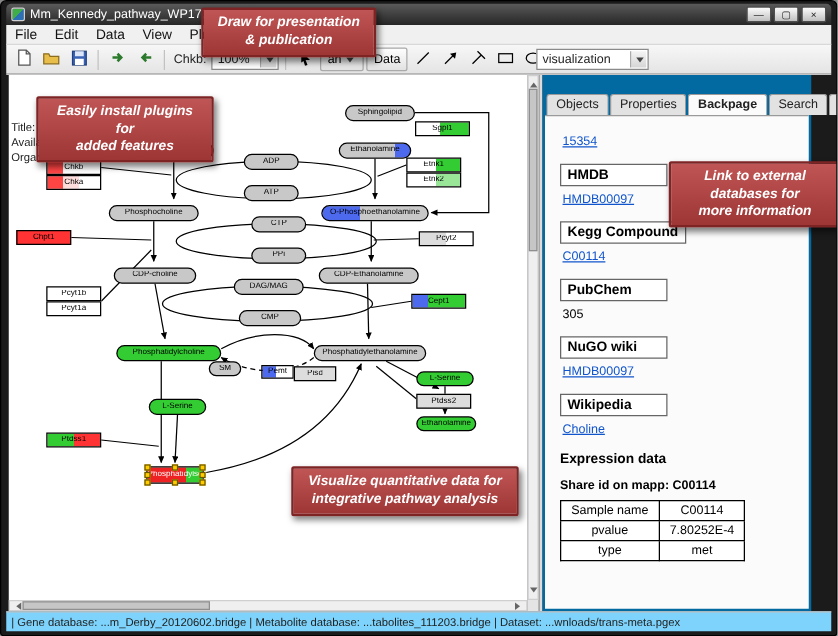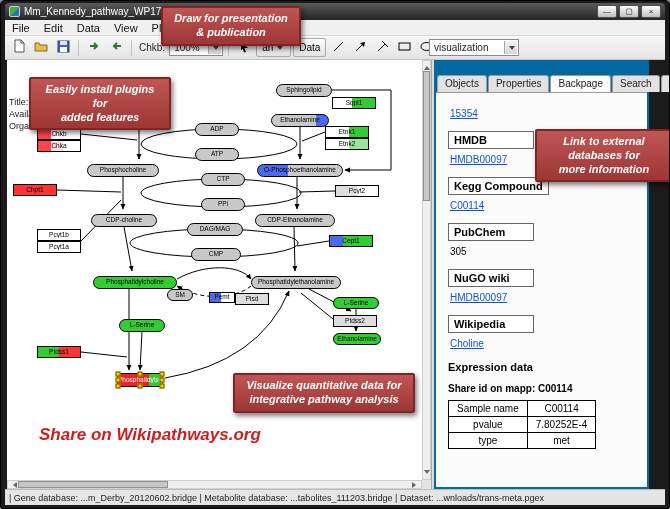--- a/index.html
+++ b/index.html
@@ -50,33 +50,33 @@
   .hscroll{position:absolute;left:6px;top:479px;width:415px;height:9px;background:#efefef;border:1px solid #cfcfcf;}
   .hthumb{position:absolute;left:10px;top:0px;width:150px;height:7px;background:#c6c6c6;border:1px solid #8f8f8f;}
   .sb-tri{position:absolute;width:0;height:0;border:3px solid transparent;}
   .corner{position:absolute;left:421px;top:479px;width:9px;height:9px;background:#e4e4e4;}
   .splitter{position:absolute;left:430px;top:59px;width:3px;height:429px;background:#dcdcdc;border-left:1px solid #a8a8a8;}
   
   .sidepanel{position:absolute;left:433px;top:59px;right:20px;height:429px;background:#0369a1;padding-top:15px;font-size:10px;}
   .tabs{display:flex;margin-left:3px;height:17px;}
   .tab{padding:2px 7px 0 7px;margin-right:1px;background:#e2e2e2;border:1px solid #9a9a9a;border-bottom:none;
     border-radius:3px 3px 0 0;font-size:10px;color:#222;}
-  .tab.active{background:#fbfbfb;font-weight:normal;position:relative;z-index:2;}
+  .tab.active{background:#fbfbfb;font-weight:bold;position:relative;z-index:2;}
   .bp-content{position:absolute;left:2px;right:2px;top:32px;bottom:2px;background:#fbfbfb;border-top:1px solid #9a9a9a;
     padding:10px 12px;overflow:hidden;}
   .bp-heading{display:inline-block;min-width:86px;padding:2px 5px;border:1px solid #666;background:#fff;
     font-weight:bold;font-size:11px;color:#000;}
   .bp-link{margin:5px 0 12px 2px;color:#1155cc;text-decoration:underline;cursor:pointer;font-size:10px;}
   .bp-value{margin:5px 0 12px 2px;color:#000;font-size:10px;}
   .exp-title{font-weight:bold;font-size:11px;margin:10px 0 4px 0;color:#000;}
   .mapp{font-weight:bold;font-size:10px;margin:10px 0 6px 0;color:#000;}
   .exp-table{border-collapse:collapse;background:#fff;}
   .exp-table td{border:1px solid #000;font-size:10px;padding:2px 8px;text-align:center;min-width:58px;color:#000;}
   
-  .statusbar{position:absolute;left:4px;right:4px;bottom:3px;height:16px;background:#e5e5e5;border-top:1px solid #bdbdbd;
+  .statusbar{position:absolute;left:4px;right:4px;bottom:3px;height:16px;background:#7dd3fc;border-top:1px solid #bdbdbd;
     font-size:9px;color:#222;padding:3px 4px 0 4px;white-space:nowrap;overflow:hidden;}
   
   .callout{position:absolute;z-index:60;background:linear-gradient(#c05555,#9e3636);border:2px solid #7e2424;color:#fff;
     font-weight:bold;font-style:italic;font-size:11px;line-height:1.25;text-align:center;padding:4px 8px;
     box-shadow:2px 3px 5px rgba(0,0,0,.5);white-space:pre-line;border-radius:2px;}
   .share{position:absolute;left:38px;top:424px;z-index:40;color:#cc1f1f;font-size:17px;font-weight:bold;font-style:italic;}
 </style>
 </head>
 <body>
 
@@ -396,15 +396,14 @@
 
   <div class="callout" style="left:160px;top:5px;width:140px;">Draw for presentation
 &amp; publication</div>
   <div class="callout" style="left:28px;top:76px;width:142px;">Easily install plugins for
 added features</div>
   <div class="callout" style="left:534px;top:128px;width:138px;">Link  to external
 databases  for
 more information</div>
   <div class="callout" style="left:232px;top:372px;width:182px;">Visualize quantitative data  for
 integrative pathway analysis</div>
-  <div class="share">Share on Wikipathways.org</div>
 
 </div>
 
 </body></html>

